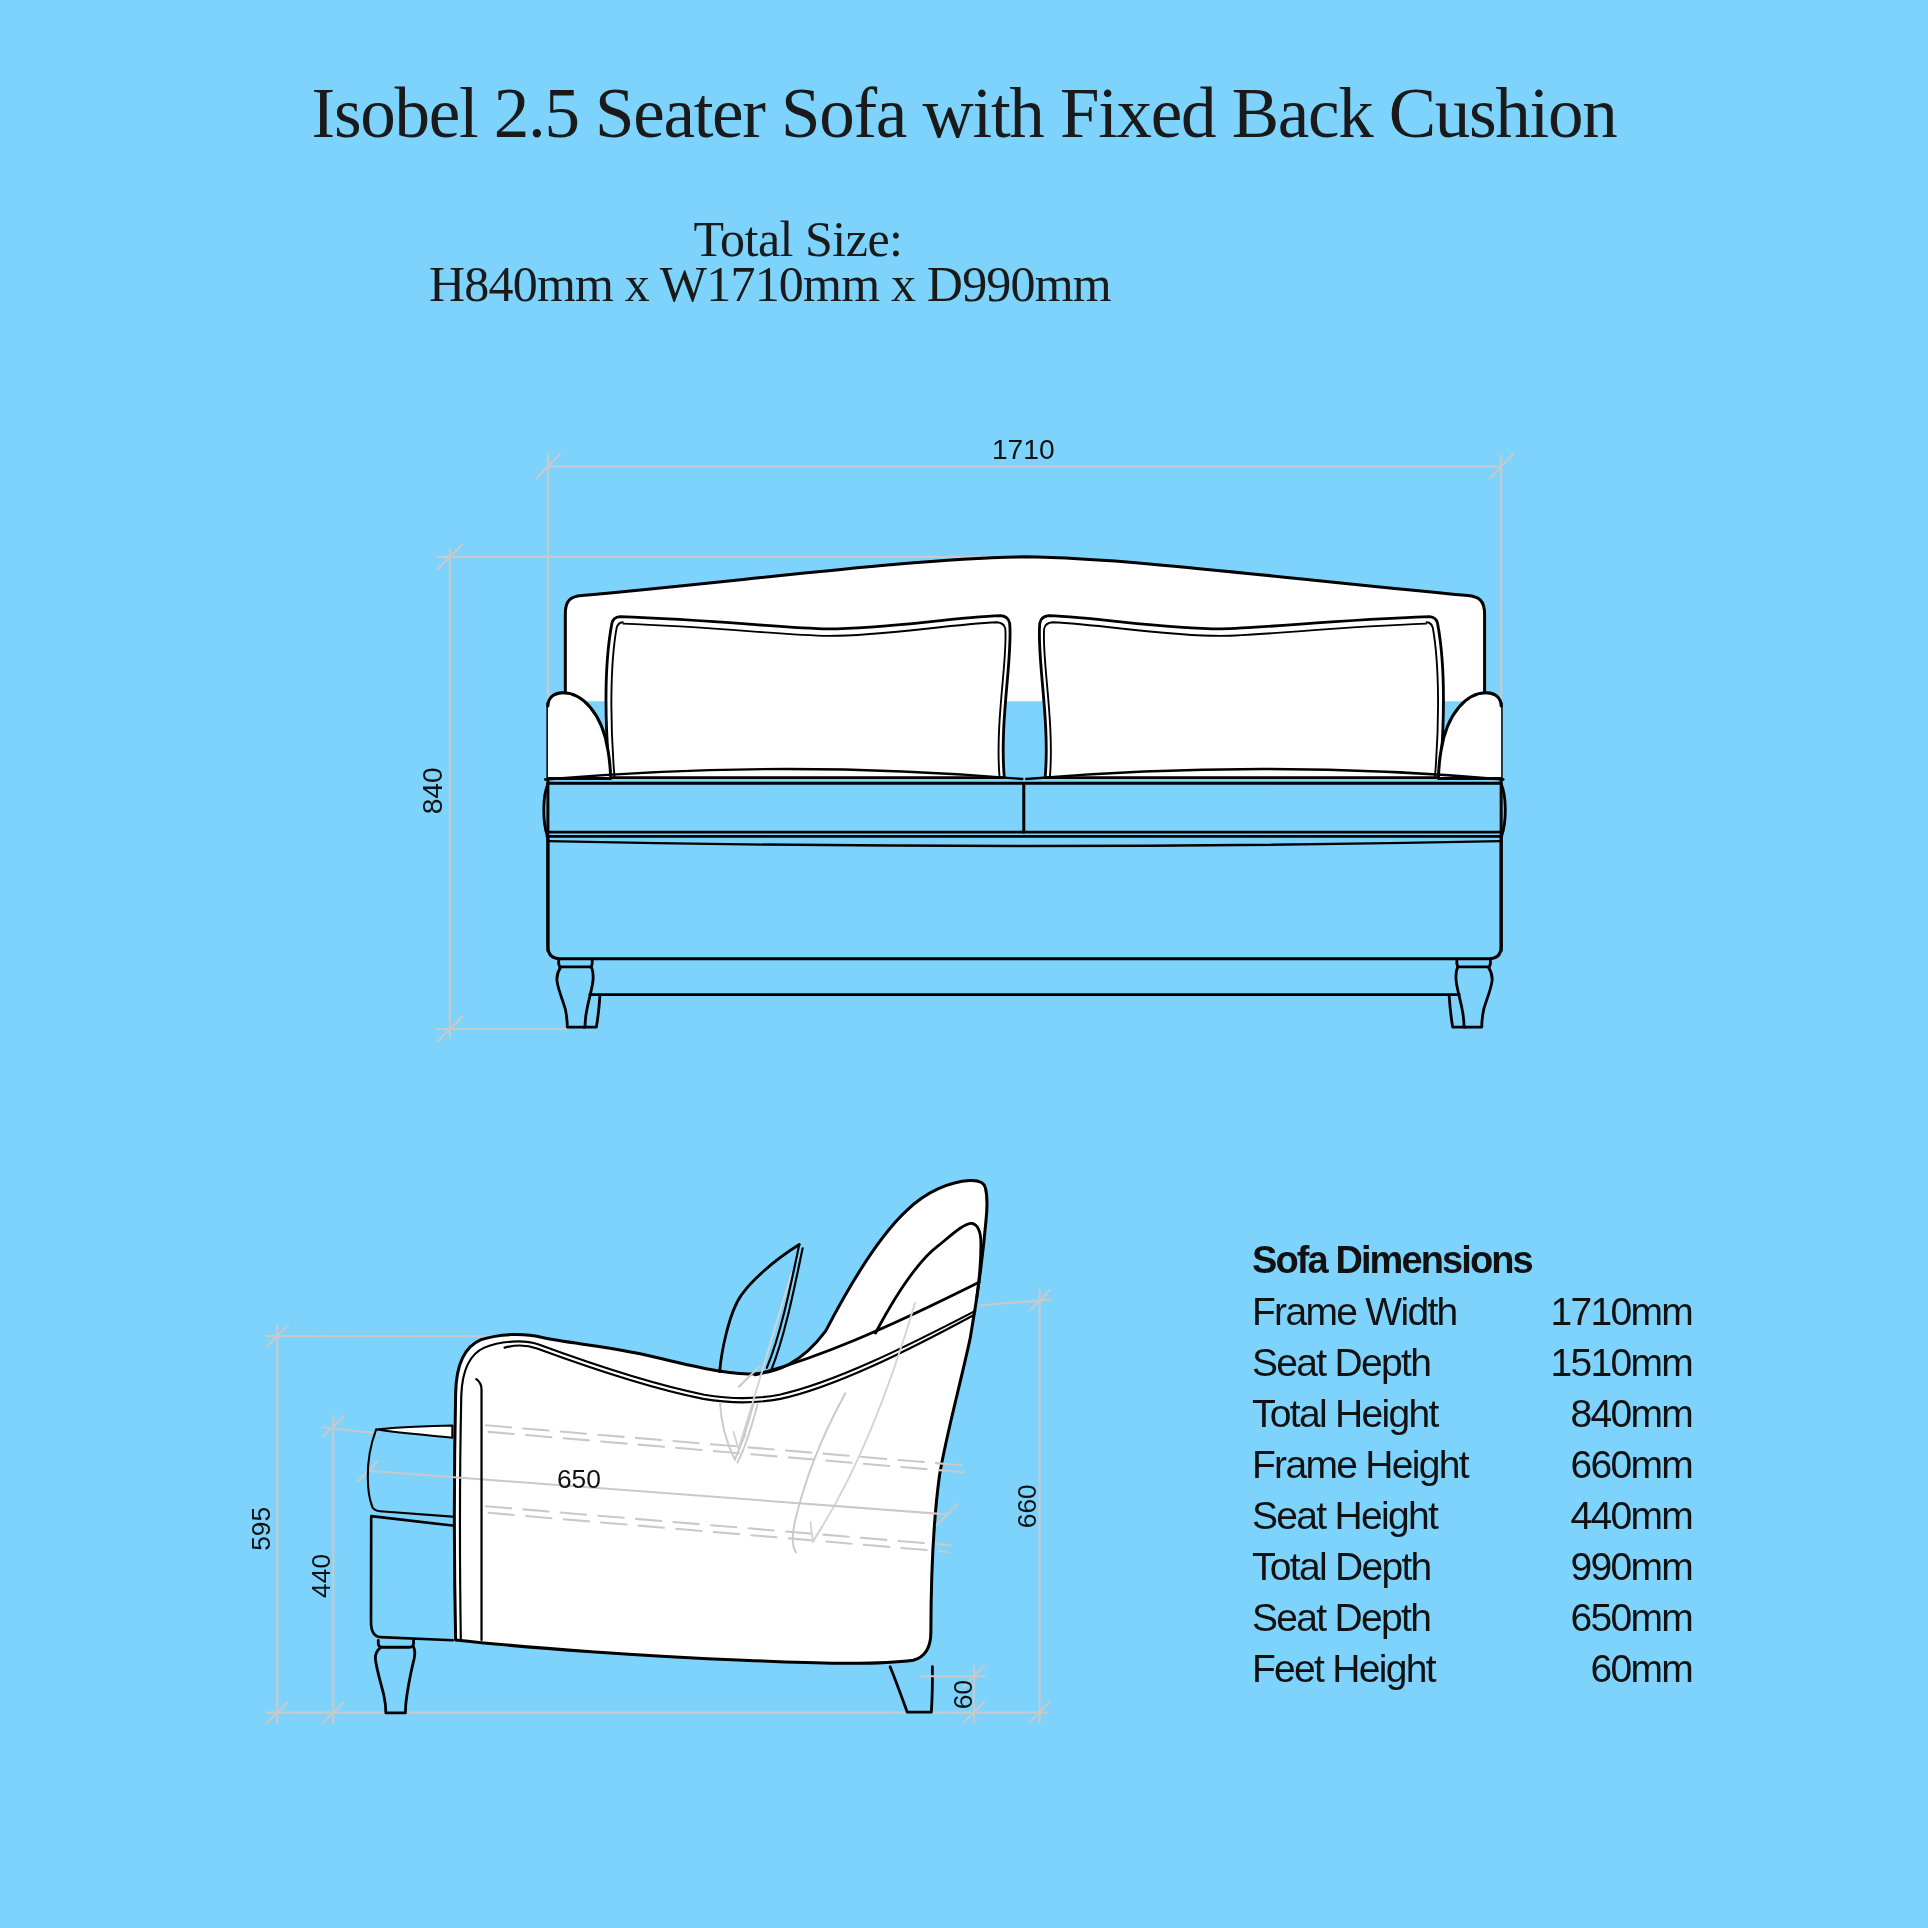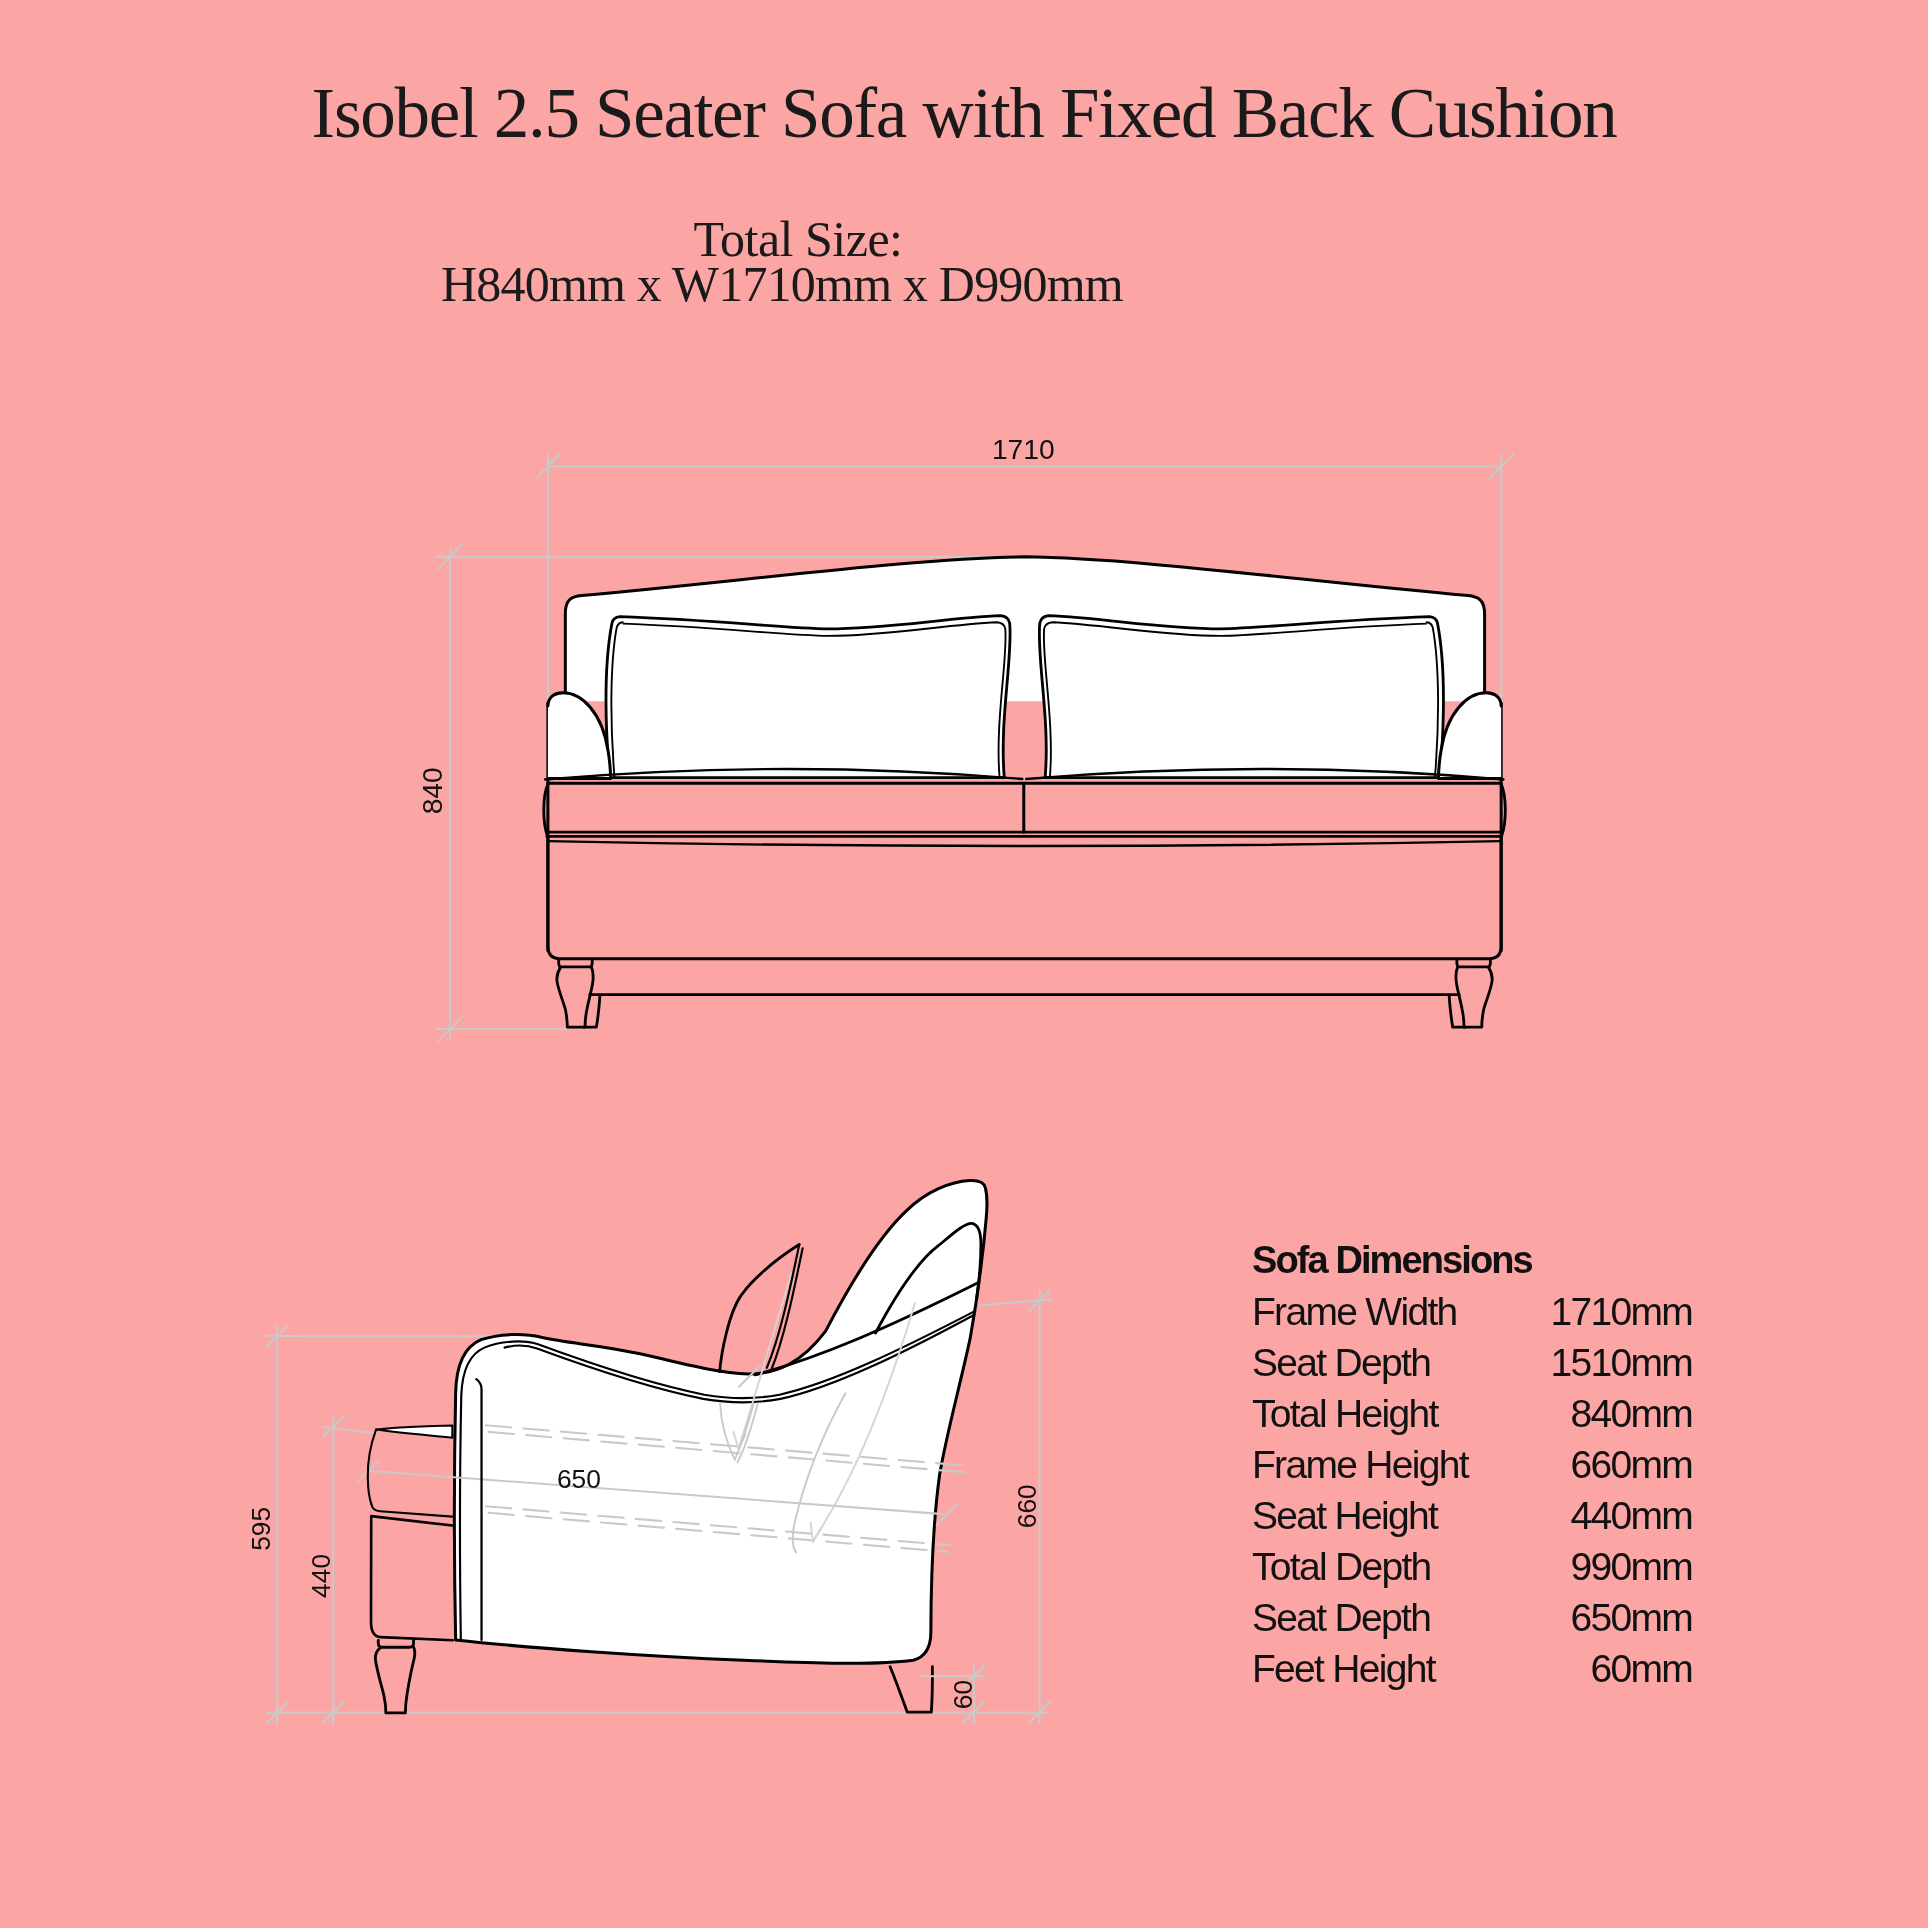--- a/index.html
+++ b/index.html
@@ -1,29 +1,29 @@
 <!DOCTYPE html>
 <html style="font-size:15px"><head>
 <meta charset="utf-8">
 <style>
   html,body{margin:0;padding:0;background:#fff;}
-  #page{position:relative;width:1928px;height:1928px;background:#fca5a5;overflow:hidden;
+  #page{position:relative;width:1928px;height:1928px;background:#7dd3fc;overflow:hidden;
         font-family:"Liberation Sans", sans-serif;}
   .ser{font-family:"Liberation Serif", serif;color:#1a1a1a;position:absolute;white-space:nowrap;}
   .tbl{position:absolute;color:#111;}
 </style>
 </head>
 <body>
 <div id="page">
 
 <div class="ser" id="title" style="left:0;top:73px;width:1928px;text-align:center;font-size:71px;letter-spacing:-1.3px;">Isobel 2.5 Seater Sofa with Fixed Back Cushion</div>
 
 <div class="ser" id="sub1" style="left:0;top:210px;width:1596px;text-align:center;font-size:50px;letter-spacing:-0.5px;">Total Size:</div>
 
-<div class="ser" id="sub2" style="left:12px;top:255px;width:1540px;text-align:center;font-size:50px;letter-spacing:-0.8px;">H840mm x W1710mm x D990mm</div>
+<div class="ser" id="sub2" style="left:0;top:255px;width:1540px;text-align:center;font-size:50px;letter-spacing:-0.8px;">H840mm x W1710mm x D990mm</div>
 
 <svg id="art" width="1928" height="1928" viewBox="0 0 2048 2048" style="position:absolute;left:0;top:0" fill="none" stroke-linecap="round" stroke-linejoin="round">
 
 <g stroke="#c9c9c9" stroke-width="2.2">
   <path d="M 582 483 L 582 748"></path>
   <path d="M 1594.6 483 L 1594.6 748"></path>
   <path d="M 582 495.5 L 1594.6 495.5"></path>
   <path d="M 570 508 L 595 482"></path>
   <path d="M 1582.6 508 L 1607.6 482"></path>
 </g>

